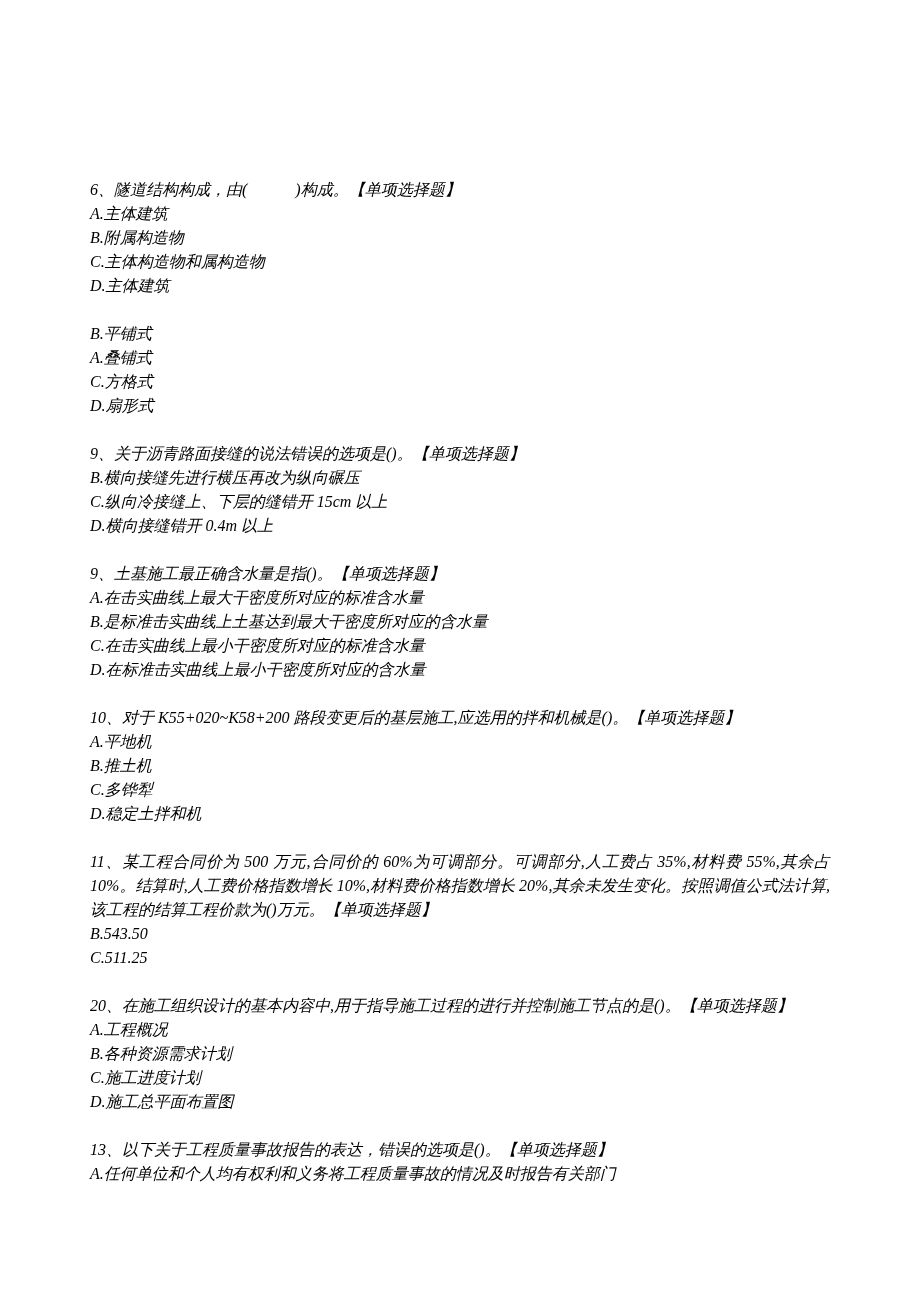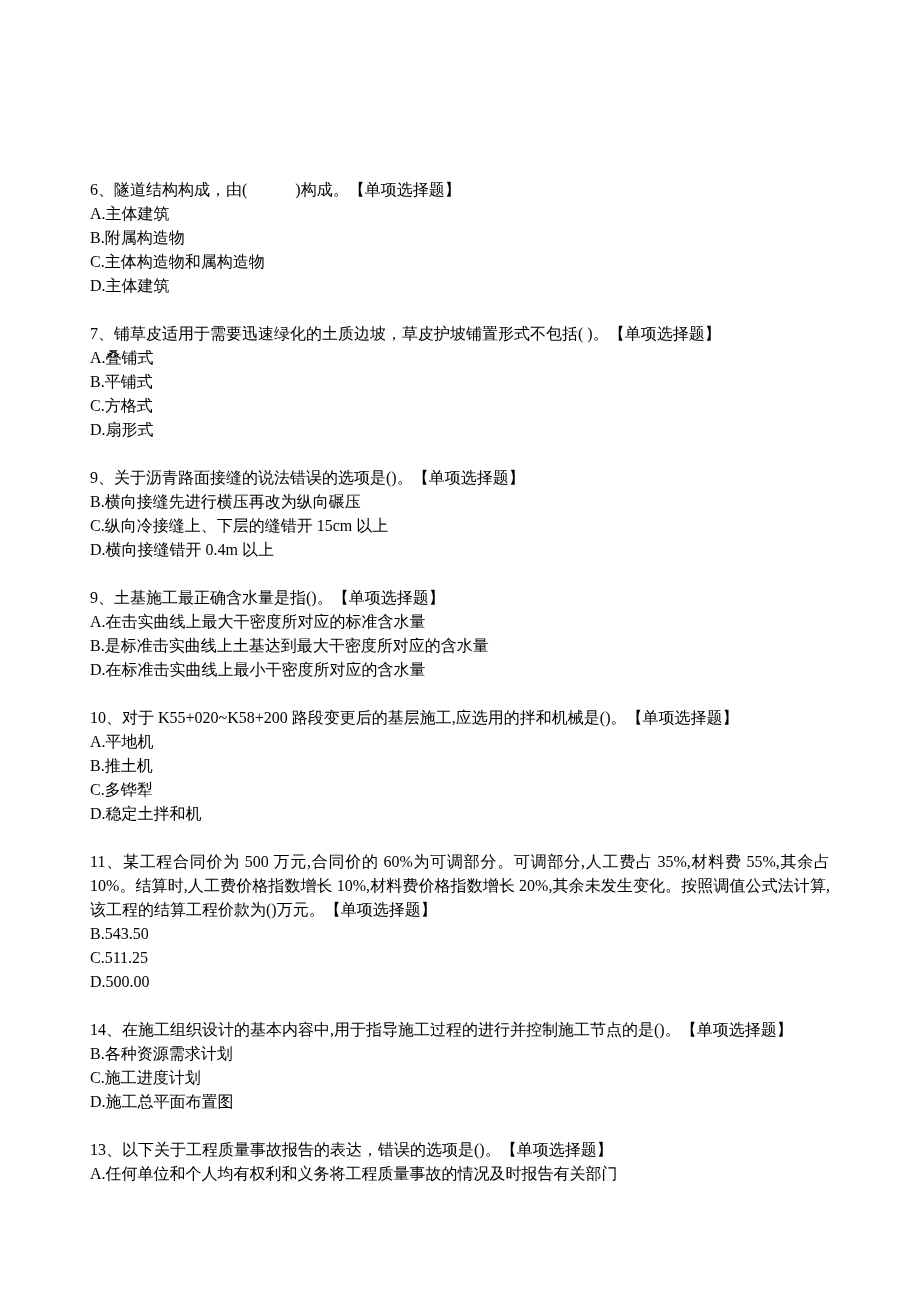--- a/index.html
+++ b/index.html
@@ -12,20 +12,21 @@
     color: #000000;
   }
   .page {
     width: 920px;
     box-sizing: border-box;
     padding: 178px 90px 40px 90px;
     margin: 0 auto;
   }
   .question-block {
     margin-bottom: 24px;
+    font-style: italic;
   }
   .question-text {
     text-align: justify;
   }
   .option {
     display: block;
   }
 </style>
 </head>
 <body>
@@ -34,58 +35,58 @@
 
   <div class="question-block">
     <div class="question-text">6、隧道结构构成，由(　　　)构成。【单项选择题】</div>
     <span class="option">A.主体建筑</span>
     <span class="option">B.附属构造物</span>
     <span class="option">C.主体构造物和属构造物</span>
     <span class="option">D.主体建筑</span>
   </div>
 
   <div class="question-block">
-    <div class="question-text">7、铺草皮适用于需要迅速绿化的土质边坡，草皮护坡铺置形式不包括( )。【单项选择题】</div>
+    <span class="option">B.平铺式</span>
     <span class="option">A.叠铺式</span>
-    <span class="option">B.平铺式</span>
     <span class="option">C.方格式</span>
     <span class="option">D.扇形式</span>
   </div>
 
   <div class="question-block">
     <div class="question-text">9、关于沥青路面接缝的说法错误的选项是()。【单项选择题】</div>
     <span class="option">B.横向接缝先进行横压再改为纵向碾压</span>
     <span class="option">C.纵向冷接缝上、下层的缝错开 15cm 以上</span>
     <span class="option">D.横向接缝错开 0.4m 以上</span>
   </div>
 
   <div class="question-block">
     <div class="question-text">9、土基施工最正确含水量是指()。【单项选择题】</div>
     <span class="option">A.在击实曲线上最大干密度所对应的标准含水量</span>
     <span class="option">B.是标准击实曲线上土基达到最大干密度所对应的含水量</span>
+    <span class="option">C.在击实曲线上最小干密度所对应的标准含水量</span>
     <span class="option">D.在标准击实曲线上最小干密度所对应的含水量</span>
   </div>
 
   <div class="question-block">
     <div class="question-text">10、对于 K55+020~K58+200 路段变更后的基层施工,应选用的拌和机械是()。【单项选择题】</div>
     <span class="option">A.平地机</span>
     <span class="option">B.推土机</span>
     <span class="option">C.多铧犁</span>
     <span class="option">D.稳定土拌和机</span>
   </div>
 
   <div class="question-block">
     <div class="question-text">11、某工程合同价为 500 万元,合同价的 60%为可调部分。可调部分,人工费占 35%,材料费 55%,其余占 10%。结算时,人工费价格指数增长 10%,材料费价格指数增长 20%,其余未发生变化。按照调值公式法计算,该工程的结算工程价款为()万元。【单项选择题】</div>
     <span class="option">B.543.50</span>
     <span class="option">C.511.25</span>
-    <span class="option">D.500.00</span>
   </div>
 
   <div class="question-block">
-    <div class="question-text">14、在施工组织设计的基本内容中,用于指导施工过程的进行并控制施工节点的是()。【单项选择题】</div>
+    <div class="question-text">20、在施工组织设计的基本内容中,用于指导施工过程的进行并控制施工节点的是()。【单项选择题】</div>
+    <span class="option">A.工程概况</span>
     <span class="option">B.各种资源需求计划</span>
     <span class="option">C.施工进度计划</span>
     <span class="option">D.施工总平面布置图</span>
   </div>
 
   <div class="question-block">
     <div class="question-text">13、以下关于工程质量事故报告的表达，错误的选项是()。【单项选择题】</div>
     <span class="option">A.任何单位和个人均有权利和义务将工程质量事故的情况及时报告有关部门</span>
   </div>
 

